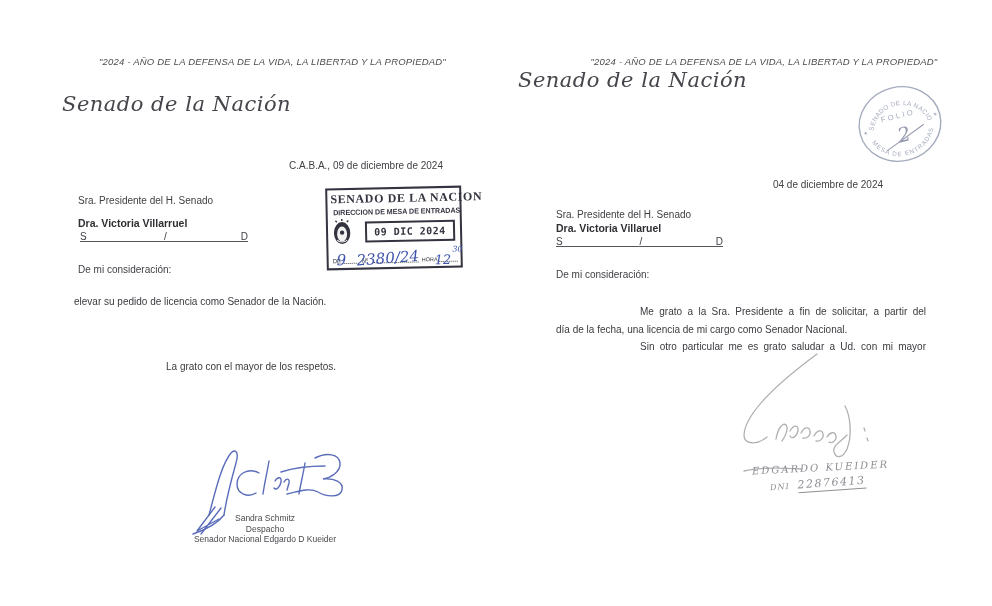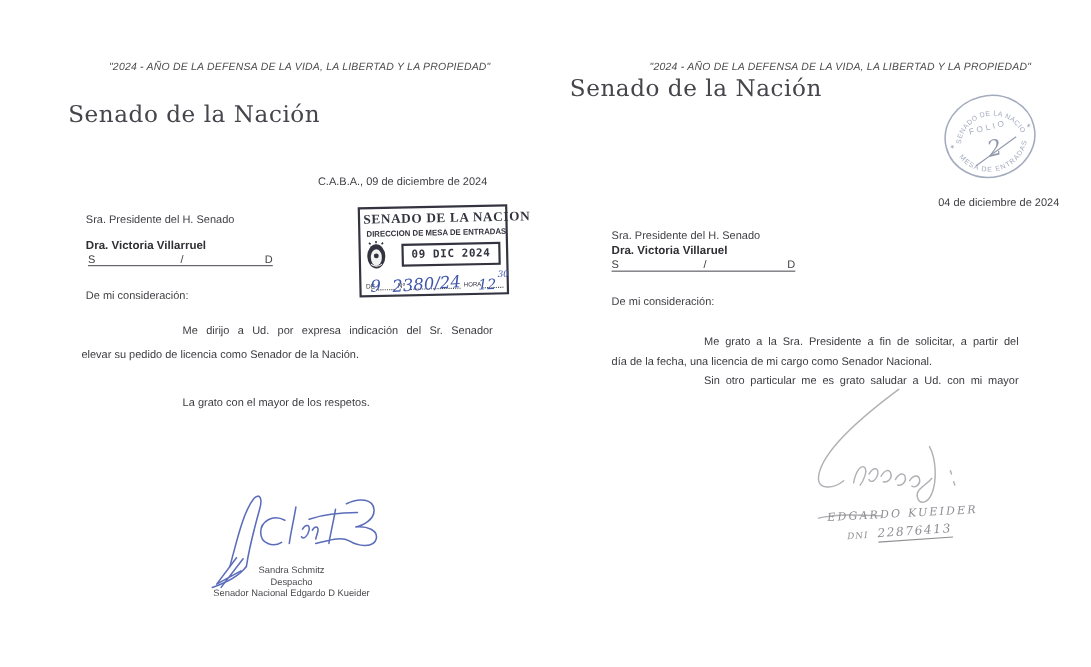--- a/index.html
+++ b/index.html
@@ -3,21 +3,21 @@
 <meta charset="utf-8">
 <style>
   html,body{margin:0;padding:0}
   body{
     width:992px;height:606px;background:#ffffff;overflow:hidden;position:relative;
     font-family:"Liberation Sans",sans-serif;color:#3d3d3d;
   }
   .layer{position:absolute;inset:0}
   .abs{position:absolute}
   .motto{font-style:italic;font-size:9.5px;letter-spacing:.2px;color:#4c4c4c;text-align:center;white-space:nowrap}
-  .letterhead{font-family:"DejaVu Serif",serif;font-size:21px;color:#45454b;letter-spacing:.5px;white-space:nowrap}
+  .letterhead{font-family:"DejaVu Serif",serif;font-style:italic;font-size:21px;color:#45454b;letter-spacing:.5px;white-space:nowrap}
   .dateline{font-size:10px;text-align:right;color:#3f3f44;white-space:nowrap}
   .rtitle{font-size:10px;color:#3f3f44;white-space:nowrap}
   .rname{font-size:10.5px;font-weight:bold;color:#2e2e33;white-space:nowrap}
   .sdline{border-bottom:1px solid #55555c;height:13px;font-size:10px;color:#3f3f44}
   .sdline .s1{position:absolute;left:0;bottom:-1px}
   .sdline .s2{position:absolute;left:50%;bottom:-1px}
   .sdline .s3{position:absolute;right:0;bottom:-1px}
   .salutation{font-size:10px;color:#3f3f44;white-space:nowrap}
   .bodyl{width:374px;font-size:10px;line-height:21px;color:#3b3b40}
   .bodyr{width:370px;font-size:10px;line-height:17.5px;color:#3b3b40}
@@ -98,21 +98,20 @@
       <span class="bluepen" style="left:5px;bottom:1px;font-size:15px">9</span>
       <span class="bluepen" style="left:25px;bottom:2px;font-size:15px;transform:rotate(-3deg)">2380/24</span>
       <span class="bluepen" style="left:103px;bottom:1px;font-size:13px">12</span>
       <span class="bluepen" style="left:121px;bottom:14px;font-size:8px">30</span>
     </div>
   </div>
 
   <div class="abs salutation" style="left:78px;top:264px">De mi consideración:</div>
 
   <div class="abs bodyl" style="left:74px;top:291px">
-    <div class="jl il">Me dirijo a Ud. por expresa indicación del Sr. Senador</div>
     <div>elevar su pedido de licencia como Senador de la Nación.</div>
   </div>
 
   <div class="abs closing" style="left:166px;top:361px">La grato con el mayor de los respetos.</div>
 
   <svg class="abs" style="left:185px;top:445px" width="170" height="92" viewBox="0 0 170 92">
     <g fill="none" stroke="#3e53ae" stroke-width="1.4" stroke-linecap="round" opacity=".85">
       <path d="M24,70 C30,48 36,20 46,8 C51,3 54,8 51,18 C46,36 41,56 39,70"></path>
       <path d="M39,70 C32,79 20,85 8,89"></path>
       <path d="M30,62 L12,86 M12,86 L34,74 M16,89 L36,63"></path>
@@ -152,21 +151,21 @@
         <textPath href="#fb" startOffset="50%">MESA DE ENTRADAS</textPath>
       </text>
       <text x="11" y="47" font-size="6" fill="#9aa2b6">✶</text>
       <text x="83" y="45" font-size="6" fill="#9aa2b6">✶</text>
       <text x="49" y="38" text-anchor="middle" font-family="Liberation Sans,sans-serif" font-size="7.5" letter-spacing="2.5" fill="#9aa2b6">FOLIO</text>
       <text x="44" y="62" font-family="DejaVu Serif,serif" font-style="italic" font-size="20" fill="#878da4">2</text>
       <path d="M30,67 L72,50" stroke="#878da4" stroke-width="1" fill="none"></path>
     </g>
   </svg>
 
-  <div class="abs dateline" style="left:763px;top:179px;width:200px">04 de diciembre de 2024</div>
+  <div class="abs dateline" style="left:683px;top:179px;width:200px">04 de diciembre de 2024</div>
 
   <div class="abs rtitle" style="left:556px;top:209px">Sra. Presidente del H. Senado</div>
 
   <div class="abs rname" style="left:556px;top:222px">Dra. Victoria Villaruel</div>
 
   <div class="abs sdline" style="left:556px;top:233px;width:167px">
     <span class="s1">S</span>
     <span class="s2">/</span>
     <span class="s3">D</span>
   </div>

